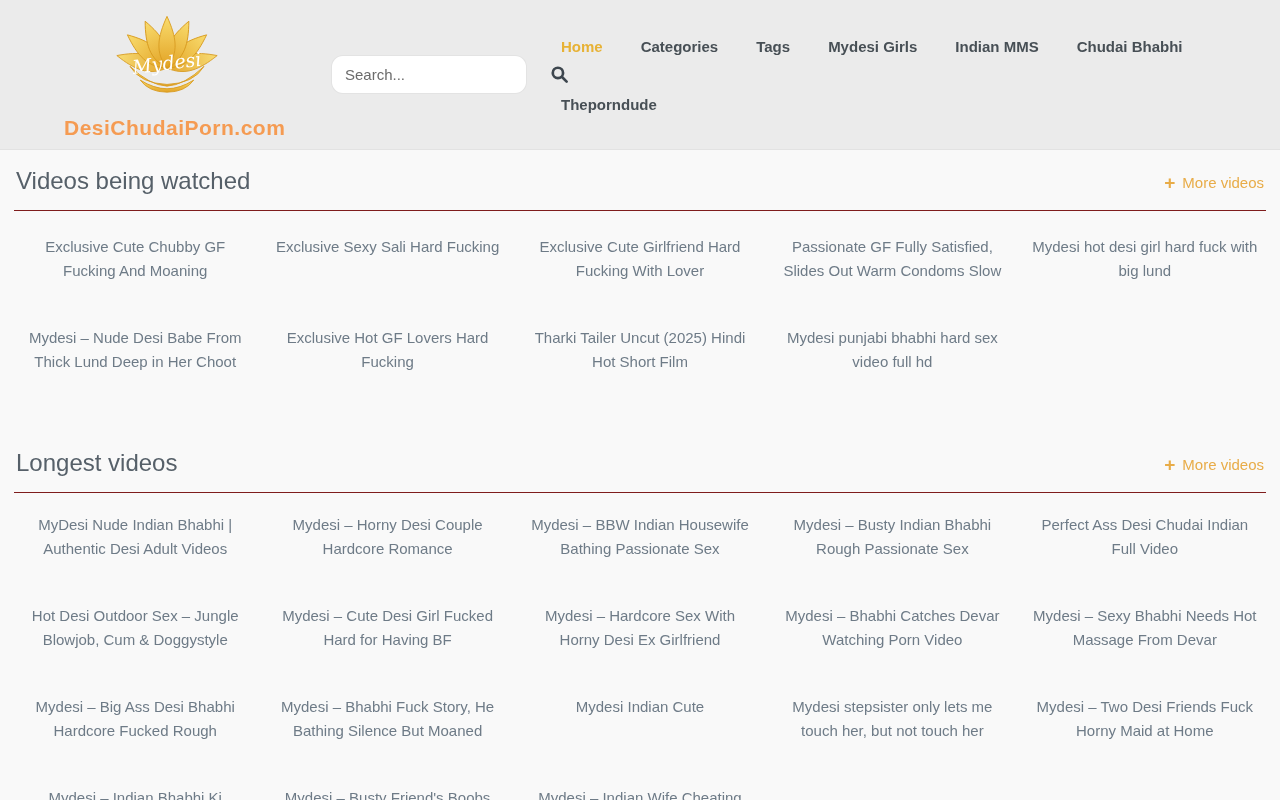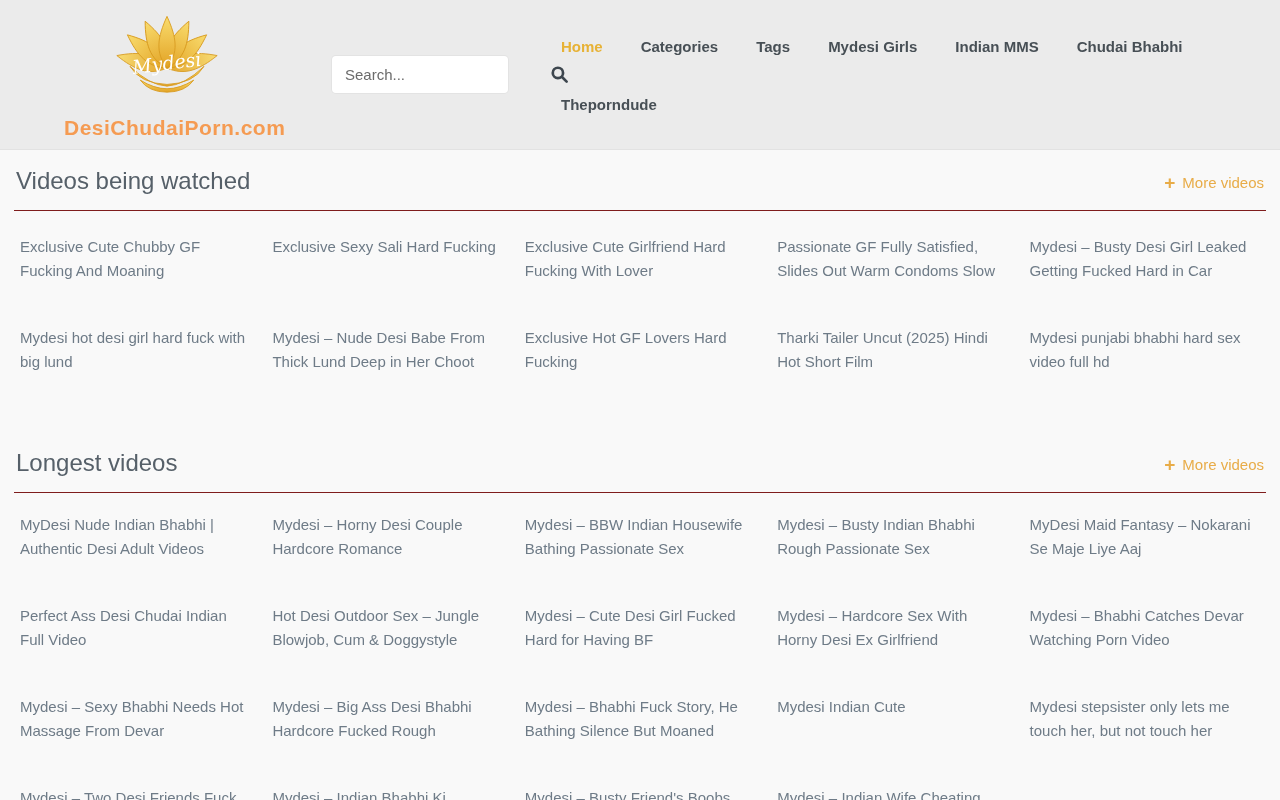--- a/index.html
+++ b/index.html
@@ -21,22 +21,22 @@
     text-align:center; cursor:pointer;
   }
   .logo-flower { display:block; margin:0 auto; }
   .site-name {
     margin-top:16px;
     font-size:21px; font-weight:bold; letter-spacing:.5px;
     color:#f59b52;
   }
   .search-box {
     position:absolute; left:332px; top:56px;
-    width:176px; height:37px;
-    background:#ffffff; border-radius:4px;
+    width:194px; height:37px;
+    background:#ffffff; border-radius:11px;
     display:flex; align-items:center;
     box-shadow:0 0 0 1px #e3e3e3;
   }
   .search-box input {
     flex:1; border:none; outline:none; background:transparent;
     padding:0 6px 0 13px;
     font-size:15px; color:#555;
     font-family:"Liberation Sans", sans-serif;
   }
   .search-box input::placeholder { color:#6b6b6b; }
@@ -81,20 +81,21 @@
     grid-template-columns:repeat(5, 1fr);
     column-gap:10px;
   }
   .sec-longest .video-grid { margin-top:20px; }
   .sec-longest { margin-top:15px; }
   .video-title {
     display:block;
     text-decoration:none;
     color:#6e7b87;
     font-size:15px; line-height:24px;
+    text-align:center;
     min-height:48px;
     margin-bottom:43px;
     padding:0 6px;
     cursor:pointer;
   }
 </style>
 </head>
 <body>
 
 <header class="site-header">
@@ -164,21 +165,20 @@
     <div class="video-grid">
 
         <a href="#" class="video-title">Exclusive Cute Chubby GF Fucking And Moaning</a>
 
         <a href="#" class="video-title">Exclusive Sexy Sali Hard Fucking</a>
 
         <a href="#" class="video-title">Exclusive Cute Girlfriend Hard Fucking With Lover</a>
 
         <a href="#" class="video-title">Passionate GF Fully Satisfied, Slides Out Warm Condoms Slow</a>
 
-        <a href="#" class="video-title">Mydesi – Busty Desi Girl Leaked Getting Fucked Hard in Car</a>
 
         <a href="#" class="video-title">Mydesi hot desi girl hard fuck with big lund</a>
 
         <a href="#" class="video-title">Mydesi – Nude Desi Babe From Thick Lund Deep in Her Choot</a>
 
         <a href="#" class="video-title">Exclusive Hot GF Lovers Hard Fucking</a>
 
         <a href="#" class="video-title">Tharki Tailer Uncut (2025) Hindi Hot Short Film</a>
 
         <a href="#" class="video-title">Mydesi punjabi bhabhi hard sex video full hd</a>
@@ -196,21 +196,20 @@
     <div class="video-grid">
 
         <a href="#" class="video-title">MyDesi Nude Indian Bhabhi | Authentic Desi Adult Videos</a>
 
         <a href="#" class="video-title">Mydesi – Horny Desi Couple Hardcore Romance</a>
 
         <a href="#" class="video-title">Mydesi – BBW Indian Housewife Bathing Passionate Sex</a>
 
         <a href="#" class="video-title">Mydesi – Busty Indian Bhabhi Rough Passionate Sex</a>
 
-        <a href="#" class="video-title">MyDesi Maid Fantasy – Nokarani Se Maje Liye Aaj</a>
 
         <a href="#" class="video-title">Perfect Ass Desi Chudai Indian Full Video</a>
 
 
         <a href="#" class="video-title">Hot Desi Outdoor Sex – Jungle Blowjob, Cum &amp; Doggystyle</a>
 
         <a href="#" class="video-title">Mydesi – Cute Desi Girl Fucked Hard for Having BF</a>
 
         <a href="#" class="video-title">Mydesi – Hardcore Sex With Horny Desi Ex Girlfriend</a>
 

